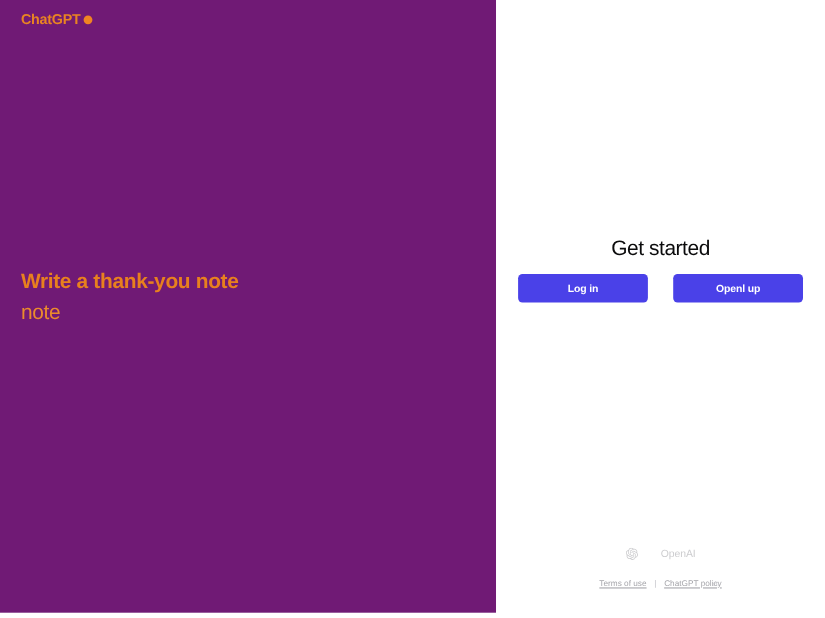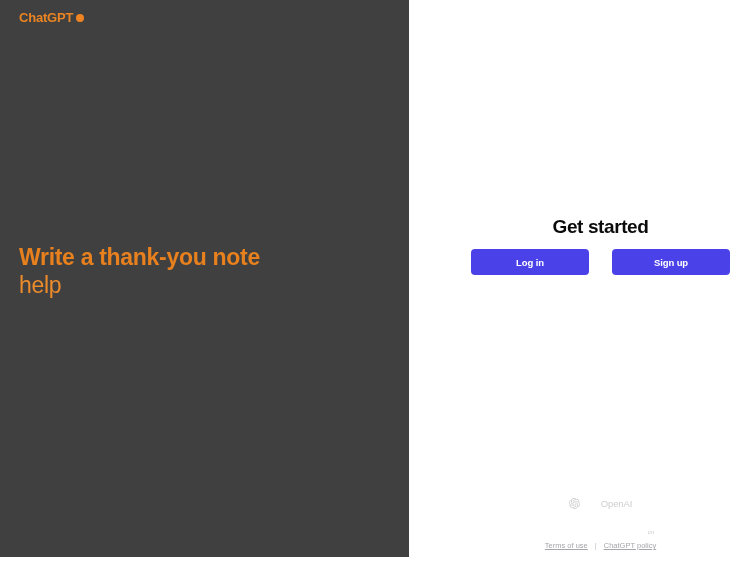--- a/index.html
+++ b/index.html
@@ -20,23 +20,23 @@
     height: 562px;
     display: flex;
     background: #ffffff;
   }
 
   
   .left-panel {
     position: absolute;
     left: 0;
     top: 0;
-    width: 409px;
+    width: 451px;
     height: 557px;
-    background: #404040;
+    background: #701a75;
     overflow: hidden;
   }
   .brand {
     position: absolute;
     left: 19px;
     top: 11px;
     display: flex;
     align-items: center;
     gap: 3px;
   }
@@ -56,21 +56,21 @@
     margin-top: 1px;
   }
   .promo {
     position: absolute;
     left: 19px;
     top: 243px;
     width: 400px;
   }
   .promo-line {
     color: #eb8b2c;
-    font-size: 23px;
+    font-size: 19px;
     line-height: 28px;
     letter-spacing: -0.3px;
   }
   .promo-line.bold {
     font-weight: bold;
     color: #e8801e;
   }
 
   
   .right-panel {
@@ -81,21 +81,21 @@
     height: 562px;
     background: #ffffff;
   }
   .get-started-title {
     position: absolute;
     left: 0;
     top: 216px;
     width: 299px;
     text-align: center;
     font-size: 19px;
-    font-weight: bold;
+    font-weight: normal;
     color: #0b0b0c;
     letter-spacing: -0.4px;
   }
   .auth-buttons {
     position: absolute;
     left: 20px;
     top: 249px;
     width: 259px;
     display: flex;
     gap: 23px;
@@ -137,21 +137,21 @@
   .openai-badge svg {
     display: block;
   }
   .openai-word {
     font-size: 9.5px;
     color: #8e8e93;
     letter-spacing: -0.1px;
     line-height: 1;
   }
   .footer-links {
-    margin-top: 32px;
+    margin-top: 17px;
     display: flex;
     align-items: center;
     gap: 7px;
     font-size: 7.5px;
     color: #a6a6ab;
   }
   .footer-links a {
     color: #a6a6ab;
     text-decoration: underline;
   }
@@ -189,32 +189,32 @@
 
   <div class="left-panel">
 
     <div class="brand">
       <span class="brand-word">ChatGPT</span>
       <span class="brand-dot"></span>
     </div>
 
     <div class="promo">
       <div class="promo-line bold">Write a thank-you note</div>
-      <div class="promo-line">help</div>
+      <div class="promo-line">note</div>
     </div>
 
   </div>
 
   <div class="right-panel">
 
     <div class="get-started-title">Get started</div>
 
     <div class="auth-buttons">
       <button class="auth-btn">Log in</button>
-      <button class="auth-btn">Sign up</button>
+      <button class="auth-btn">Openl up</button>
     </div>
 
     <div class="footer">
       <div class="openai-badge">
         <span>
           <svg width="11" height="11" viewBox="0 0 24 24" aria-hidden="true">
             <path fill="#8e8e93" d="M22.28 9.82a5.98 5.98 0 0 0-.52-4.91 6.05 6.05 0 0 0-6.51-2.9A6 6 0 0 0 4.98 4.18a5.98 5.98 0 0 0-4 2.9 6.05 6.05 0 0 0 .74 7.1 5.98 5.98 0 0 0 .51 4.91 6.05 6.05 0 0 0 6.52 2.9A5.98 5.98 0 0 0 13.26 24a6.05 6.05 0 0 0 5.77-4.21 5.98 5.98 0 0 0 4-2.9 6.05 6.05 0 0 0-.75-7.07Zm-9.02 12.6a4.48 4.48 0 0 1-2.88-1.04l.14-.08 4.78-2.76a.79.79 0 0 0 .39-.68v-6.74l2.02 1.17a.07.07 0 0 1 .04.05v5.58a4.5 4.5 0 0 1-4.5 4.5ZM3.6 18.3a4.47 4.47 0 0 1-.54-3.01l.14.09 4.78 2.76a.77.77 0 0 0 .78 0l5.84-3.37v2.33a.08.08 0 0 1-.03.06L9.74 19.96a4.5 4.5 0 0 1-6.14-1.65ZM2.34 7.9a4.48 4.48 0 0 1 2.34-1.97V11.6a.77.77 0 0 0 .39.68l5.81 3.35-2.02 1.17a.08.08 0 0 1-.07 0L3.96 14a4.5 4.5 0 0 1-1.62-6.1Zm16.6 3.86-5.83-3.4L15.12 7.2a.08.08 0 0 1 .07 0l4.83 2.79a4.49 4.49 0 0 1-.68 8.1v-5.66a.78.78 0 0 0-.4-.68Zm2.01-3.02-.14-.09-4.77-2.78a.78.78 0 0 0-.79 0L9.42 9.24V6.9a.07.07 0 0 1 .03-.06l4.83-2.79a4.5 4.5 0 0 1 6.68 4.66ZM8.32 12.87 6.3 11.7a.08.08 0 0 1-.04-.06V6.07a4.5 4.5 0 0 1 7.38-3.45l-.14.08-4.78 2.76a.79.79 0 0 0-.39.68l-.01 6.73Zm1.1-2.36 2.6-1.5 2.61 1.5v3l-2.6 1.5-2.61-1.5v-3Z"></path>
           </svg>
         </span>
         <span class="openai-word">OpenAI</span>

